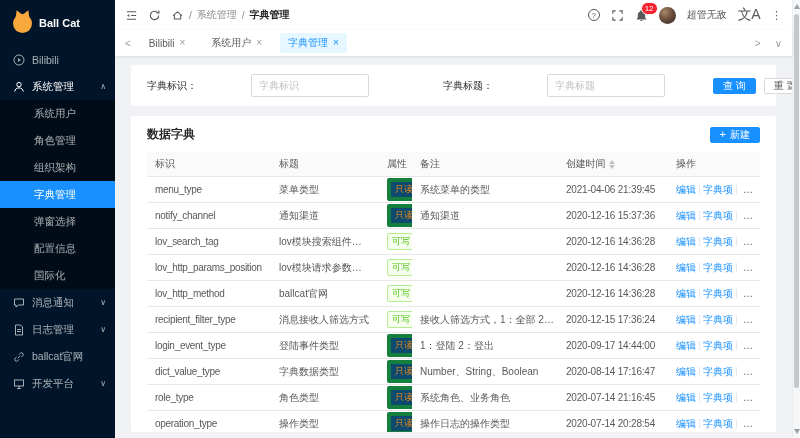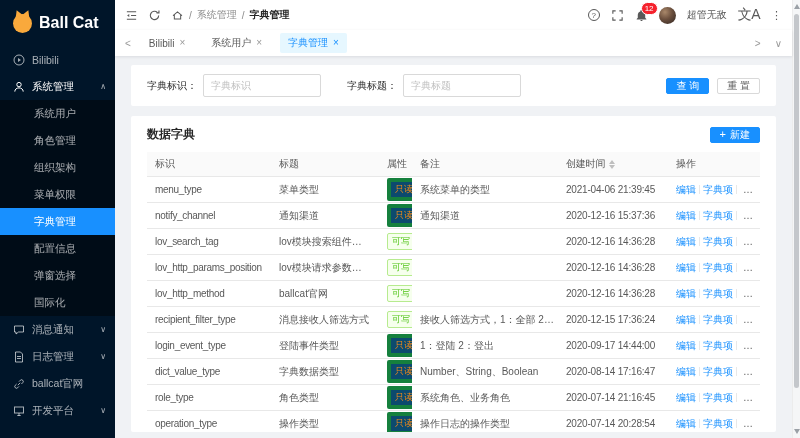--- a/index.html
+++ b/index.html
@@ -8,21 +8,21 @@
   .app { width:800px; height:438px; display:flex; background:#f0f2f5; overflow:hidden; position:relative; }
 
   
   .sidebar { flex:0 0 115px; width:115px; background:#001529; color:rgba(255,255,255,.65); font-size:10.5px; overflow:hidden; }
   .logo { height:46px; display:flex; align-items:center; gap:7px; padding-left:13px; }
   .cat { width:19px; height:19px; background:#f9a93c; border-radius:50%; position:relative; flex:0 0 19px; }
   .cat::before,.cat::after { content:""; position:absolute; top:-4px; width:0; height:0;
     border-left:4px solid transparent; border-right:4px solid transparent; border-bottom:7px solid #f9a93c; }
   .cat::before { left:1px; transform:rotate(-22deg); }
   .cat::after  { right:1px; transform:rotate(22deg); }
-  .logo-text { color:#fff; font-weight:700; font-size:16px; white-space:nowrap; }
+  .logo-text { color:#fff; font-weight:700; font-size:11px; white-space:nowrap; }
   .menu-item { height:27px; display:flex; align-items:center; gap:7px; padding:0 9px 0 13px; cursor:pointer; white-space:nowrap; }
   .menu-item.open { color:#fff; }
   .mi-icon { width:12px; height:12px; display:flex; align-items:center; flex:0 0 12px; }
   .mi-icon svg { width:12px; height:12px; }
   .mi-label { flex:1; overflow:hidden; }
   .caret { font-size:8px; color:rgba(255,255,255,.65); }
   .submenu { background:#000c17; }
   .submenu-item { height:27px; line-height:27px; padding-left:34px; cursor:pointer; white-space:nowrap; }
   .submenu-item.active { background:#1890ff; color:#fff; }
 
@@ -46,21 +46,21 @@
   .tabbar { flex:0 0 26px; height:26px; background:#fff; display:flex; align-items:center; gap:10px; padding:0 10px; font-size:10px; color:#595959; box-shadow:0 1px 3px rgba(0,21,41,.1); position:relative; z-index:1; }
   .tab { display:flex; align-items:center; gap:5px; padding:3px 8px; border-radius:2px; cursor:pointer; white-space:nowrap; }
   .tab .x { color:#999; font-size:10px; line-height:1; }
   .tab.active { background:#e6f7ff; color:#1890ff; }
   .tab.active .x { color:#1890ff; }
   .tab-arrow { color:#999; cursor:pointer; font-size:10px; }
   .tabbar-right { margin-left:auto; display:flex; gap:14px; }
 
   
   .content { flex:1 1 auto; padding:9px 16px 0; overflow:hidden; }
-  .card { background:#fff; border-radius:2px; }
+  .card { background:#fff; border-radius:2px;gap:48px; }
   .search-card { display:flex; align-items:center; padding:9px 16px; font-size:10px; }
   .s-label { color:#262626; margin-right:6px; white-space:nowrap; }
   .s-input { width:118px; height:23px; border:1px solid #d9d9d9; border-radius:2px; padding:0 7px; font-size:10px; color:#262626; outline:none; font-family:inherit; }
   .s-input::placeholder { color:#bfbfbf; }
   .f2 { margin-left:26px; }
   .search-btns { margin-left:auto; display:flex; gap:8px; }
   .btn { height:16px; padding:0 9px; border-radius:2px; font-size:10px; display:inline-flex; align-items:center; cursor:pointer; border:1px solid transparent; font-family:inherit; white-space:nowrap; }
   .btn-primary { background:#1890ff; color:#fff; border-color:#1890ff; }
   .btn-default { background:#fff; color:#595959; border-color:#d9d9d9; }
 
@@ -123,24 +123,23 @@
               <path d="M1.8 10.6c0-2.4 1.9-3.7 4.2-3.7s4.2 1.3 4.2 3.7" fill="none" stroke="currentColor" stroke-width="1"></path>
             </svg>
         </span>
         <span class="mi-label">系统管理</span>
         <span class="caret">∧</span>
       </div>
       <div class="submenu" id="submenu">
           <div class="submenu-item">系统用户</div>
           <div class="submenu-item">角色管理</div>
           <div class="submenu-item">组织架构</div>
-          <div class="submenu-item">菜单权限</div>
           <div class="submenu-item active">字典管理</div>
+          <div class="submenu-item">弹窗选择</div>
           <div class="submenu-item">配置信息</div>
-          <div class="submenu-item">弹窗选择</div>
           <div class="submenu-item">国际化</div>
         </div>
       <div class="menu-item">
         <span class="mi-icon">
           <svg viewBox="0 0 12 12">
               <path d="M1.5 2h9v6h-5L3 10V8H1.5z" fill="none" stroke="currentColor" stroke-width="1"></path>
             </svg>
         </span>
         <span class="mi-label">消息通知</span>
         <span class="caret">∨</span>

